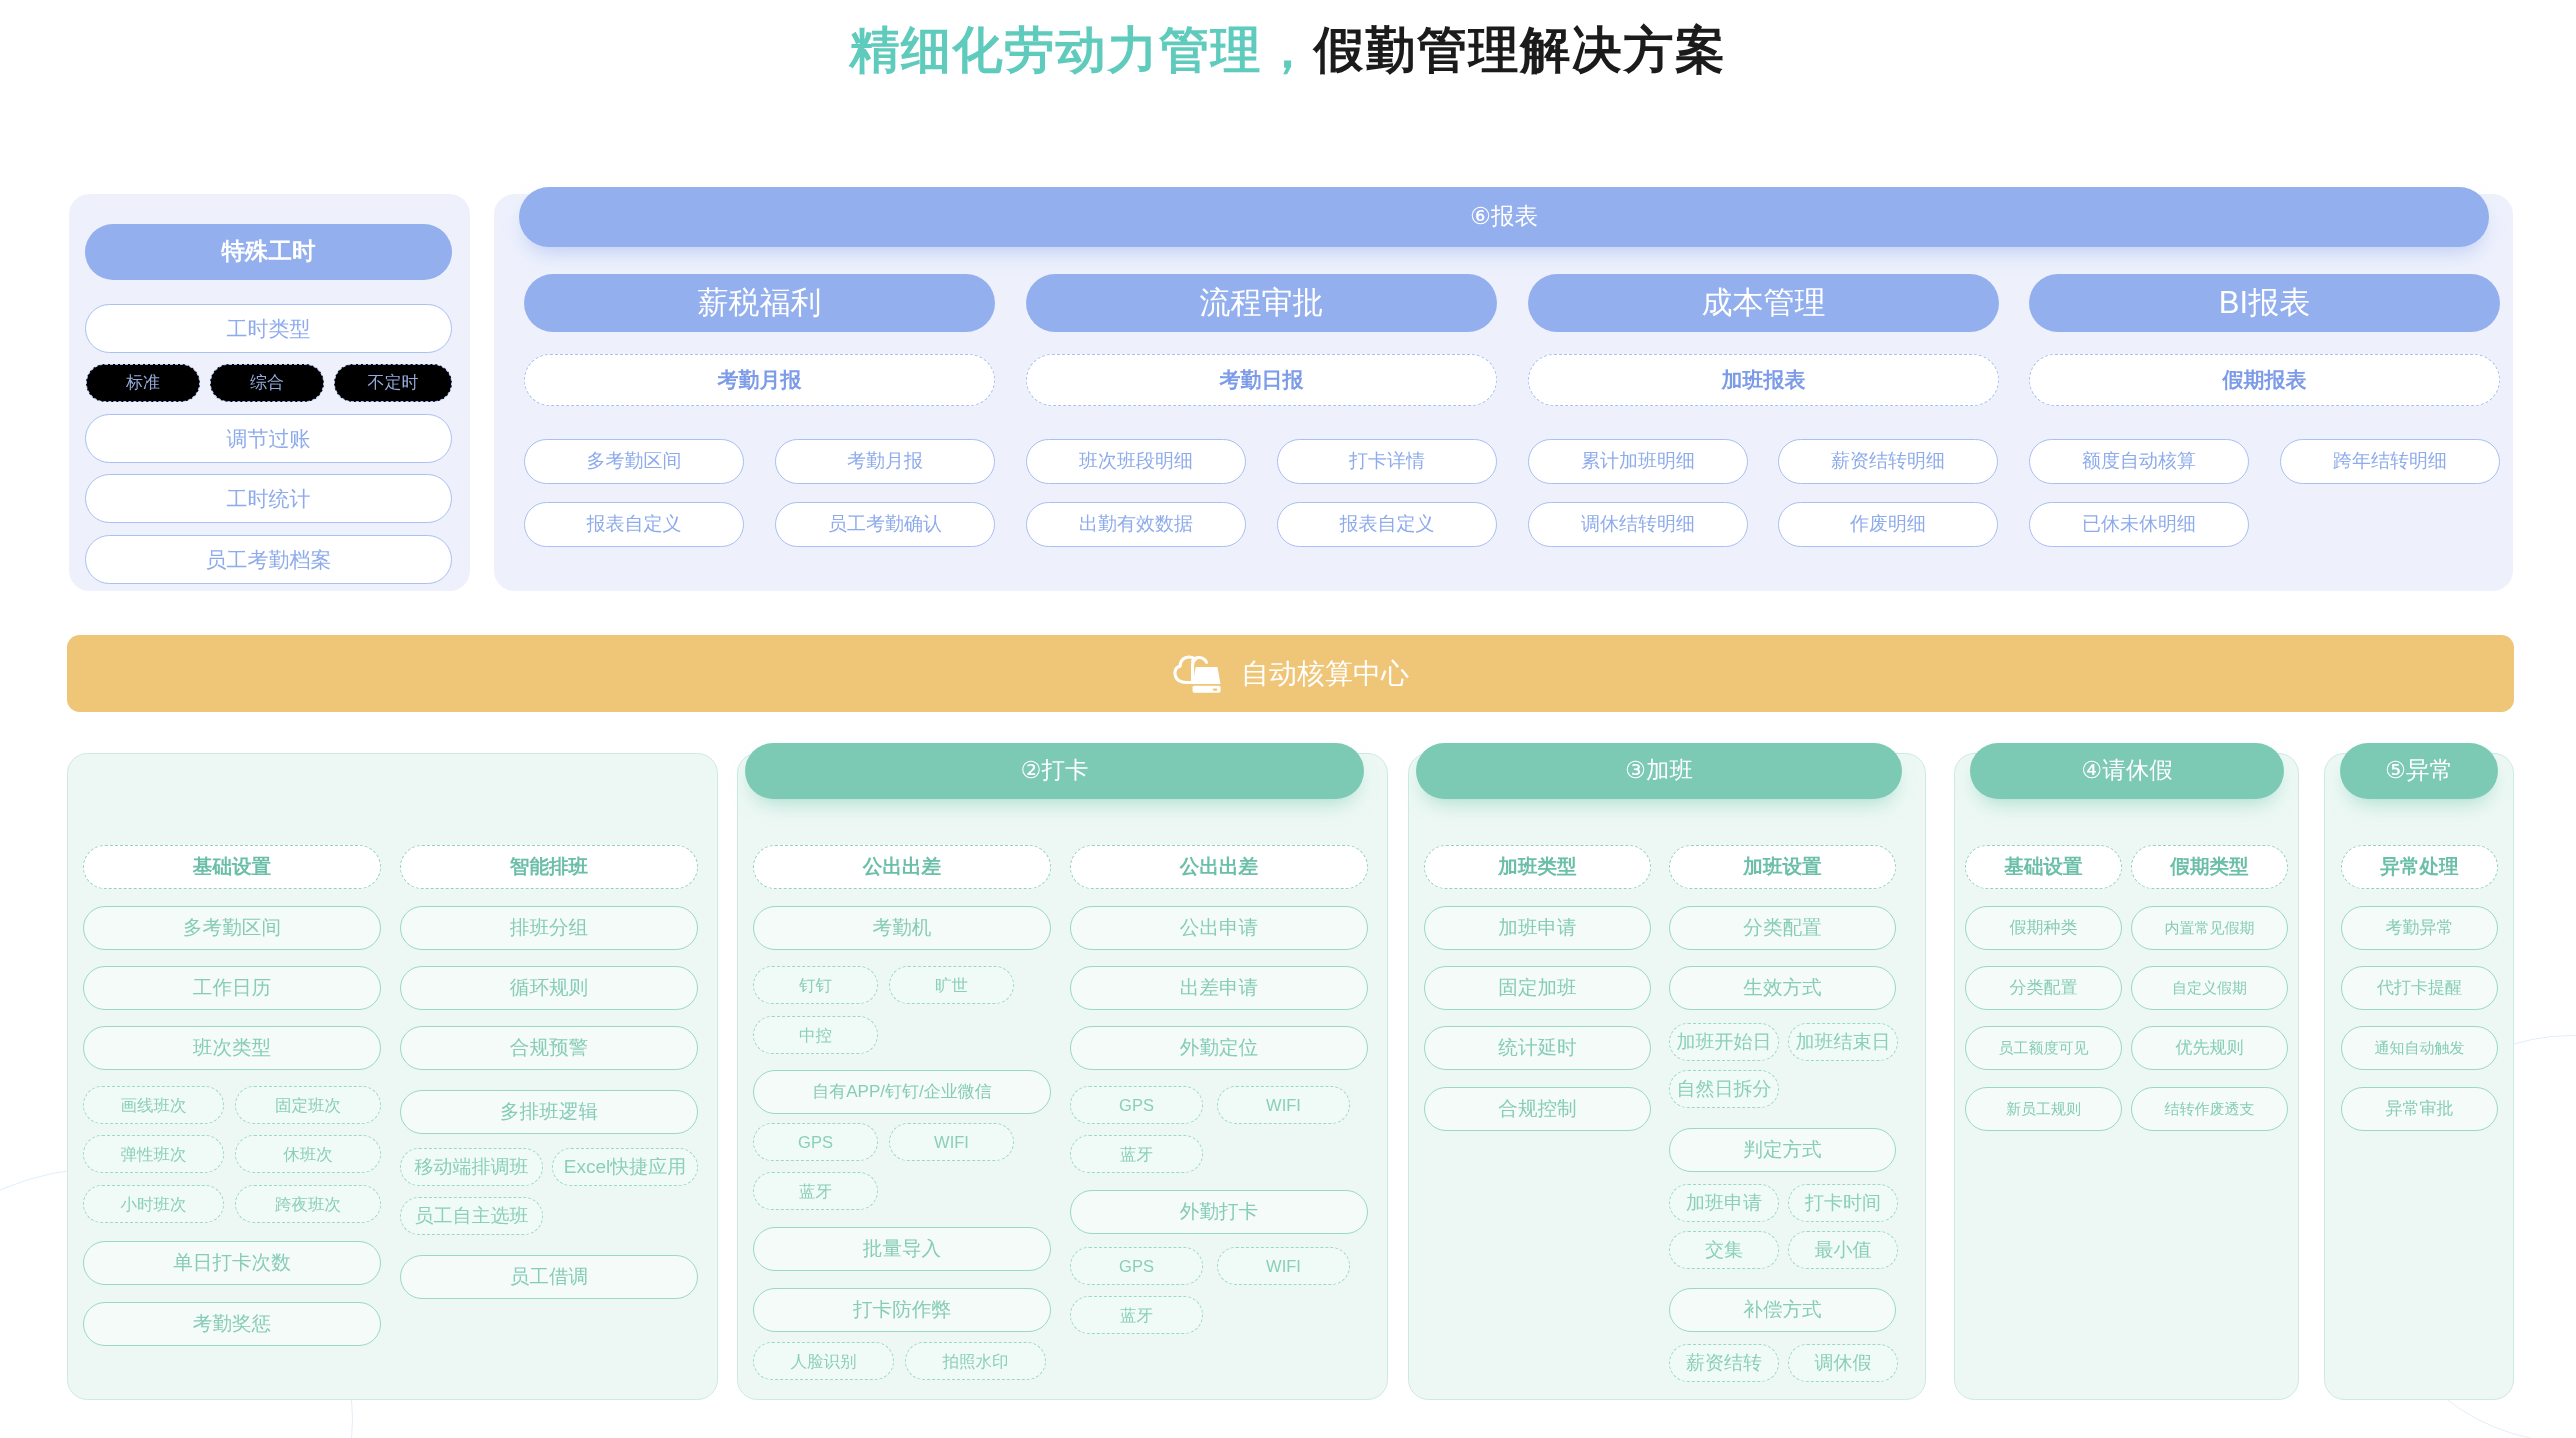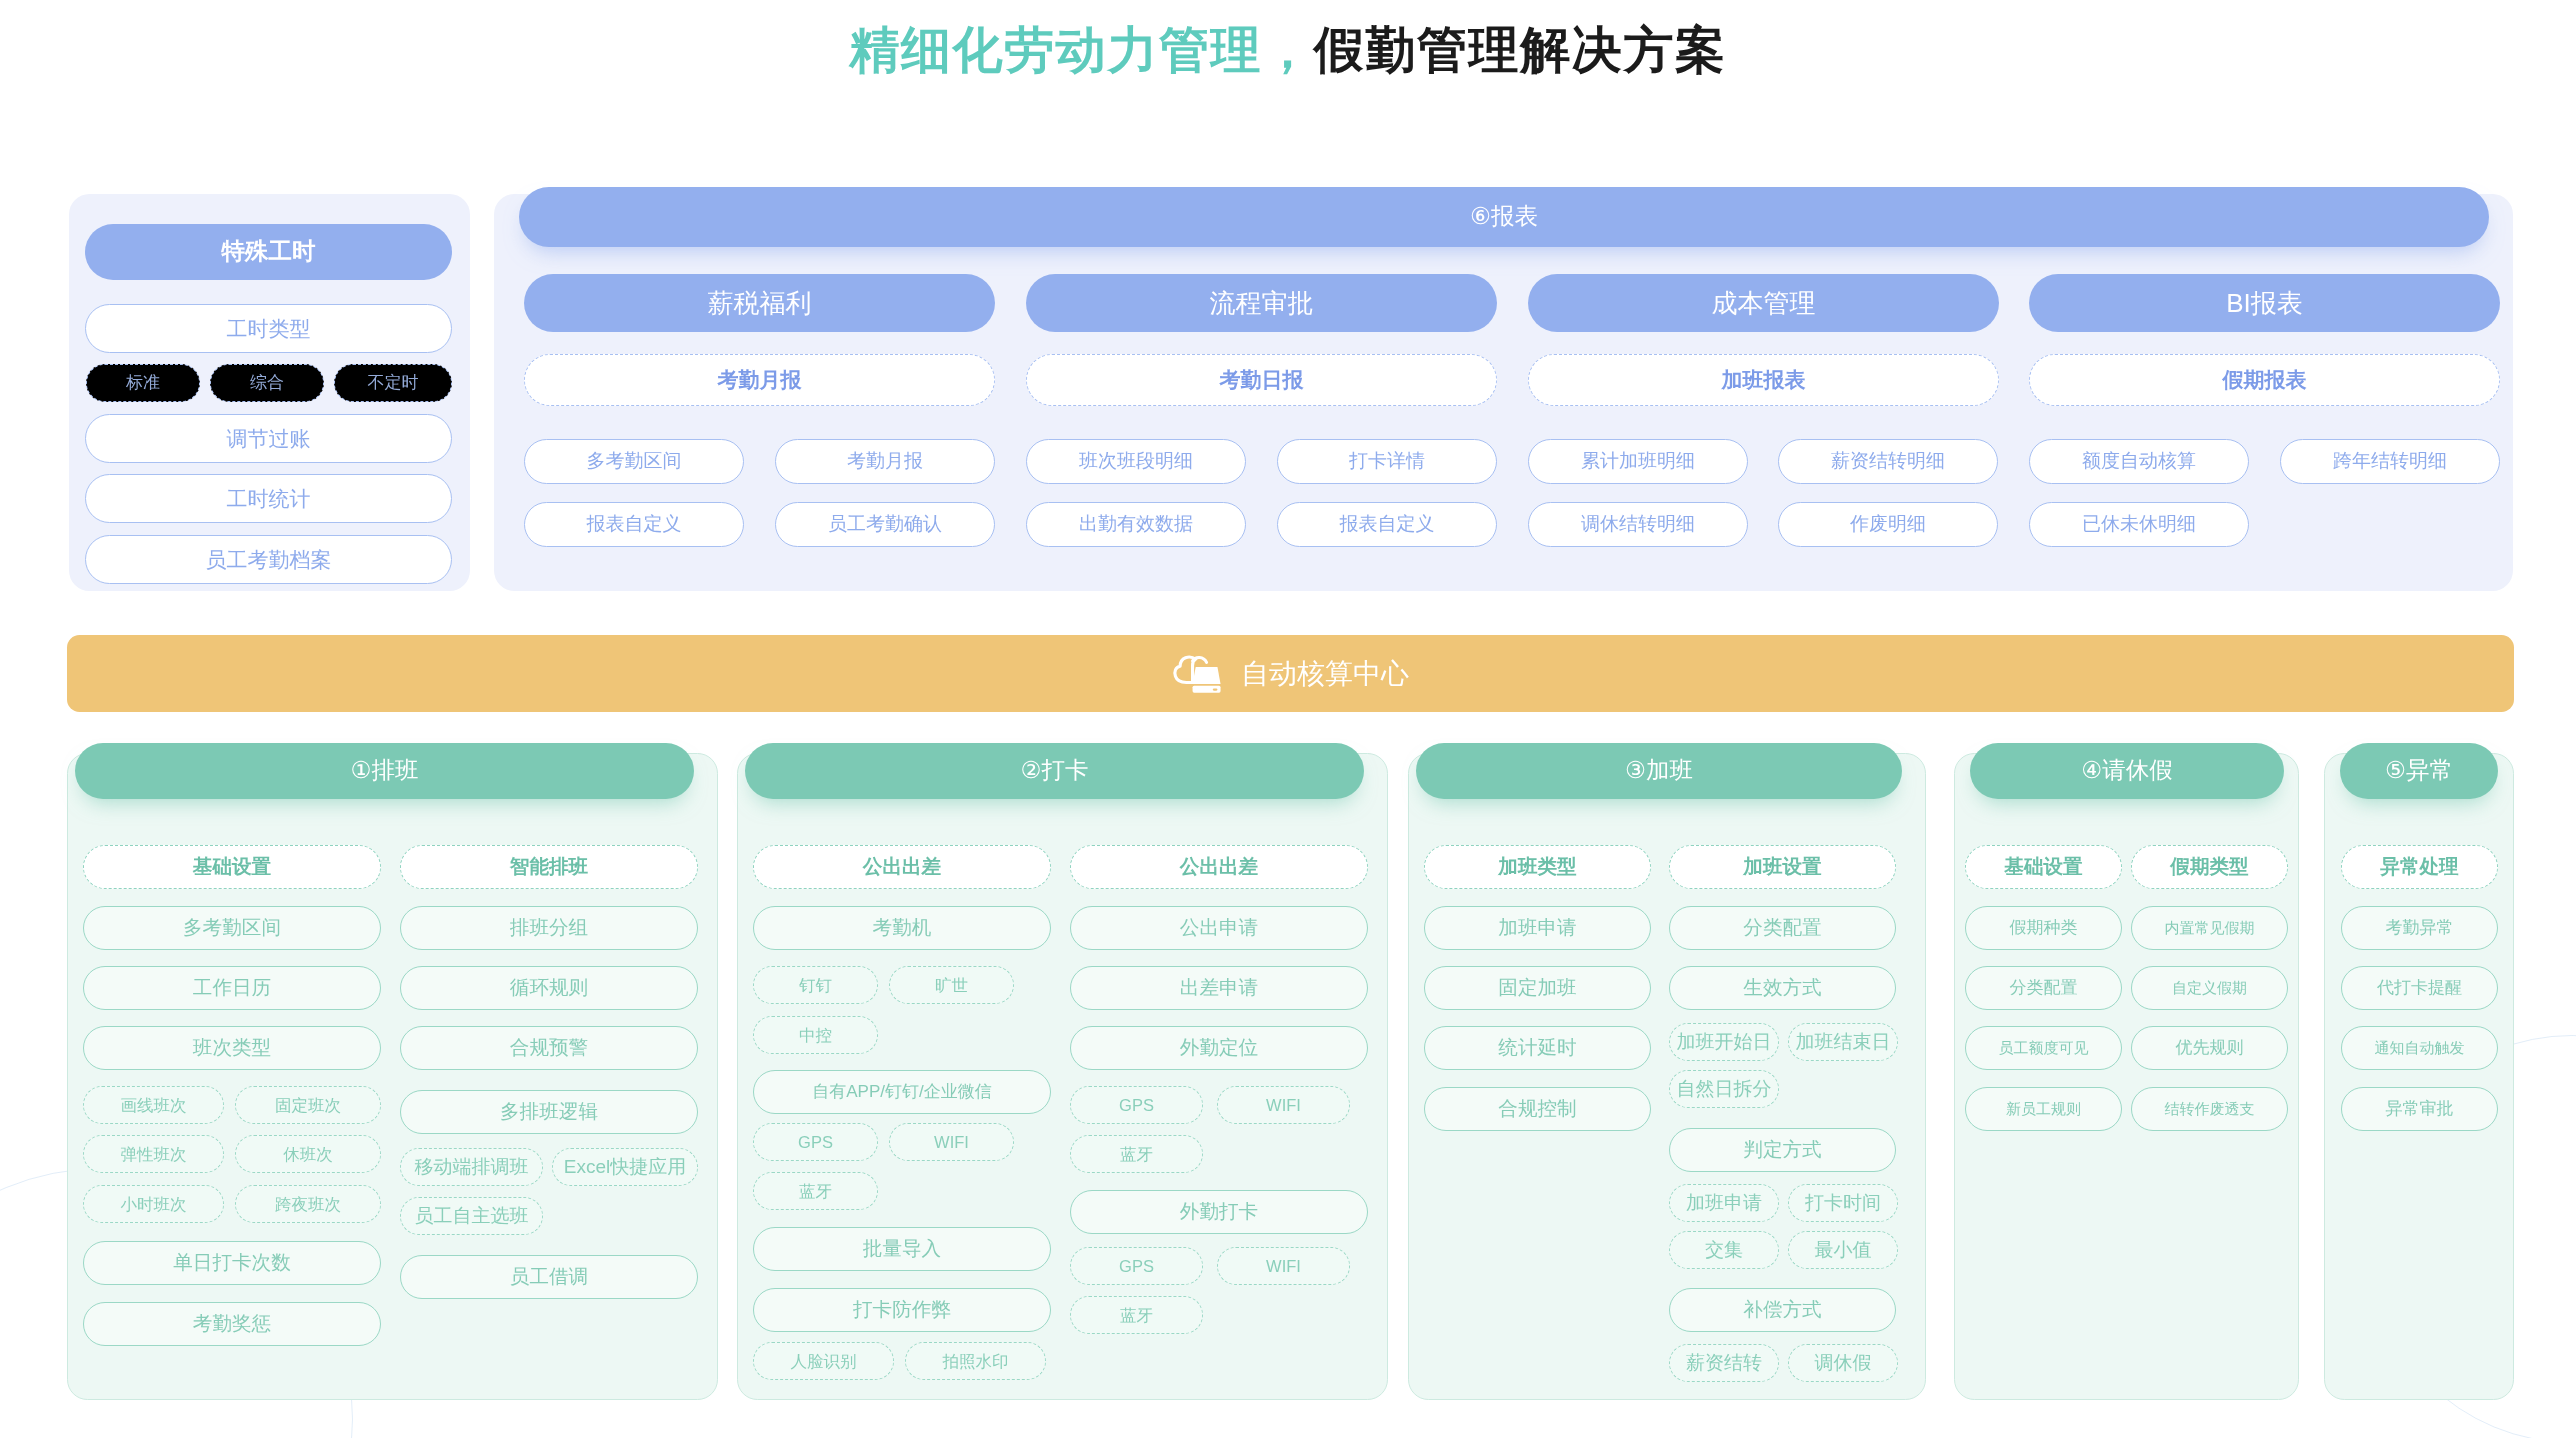--- a/index.html
+++ b/index.html
@@ -52,21 +52,21 @@
     position:absolute; left:494px; top:194px; width:2019px; height:397px;
     background:#eef1fc; border-radius:20.4px;
   }
   .tr-banner {
     position:absolute; left:519px; top:187px; width:1970px; height:60px;
     background:#93AFEE; color:#fff; font-size:23.5px; font-weight:500;
     border-radius:783px; box-shadow: 0 11px 20.4px -6.3px rgba(147,175,238,.55);
   }
   .tr-cat {
     position:absolute; top:274px; height:58px;
-    background:#93AFEE; color:#fff; font-size:26px; font-weight:500;
+    background:#93AFEE; color:#fff; font-size:31px; font-weight:500;
     border-radius:783px;
   }
   .tr-sub {
     position:absolute; top:354px; height:52px;
     background:#fff; border:1.6px dashed #A8C0F2; color:#7C9BE8;
     font-size:21px; font-weight:bold; border-radius:783px;
   }
   .tr-leaf {
     position:absolute; height:45px;
     background:#fff; border:1.6px solid #A8C0F2; color:#8EABEC;
@@ -175,21 +175,20 @@
         <path d="M26 10 C30 4 40 4 44 12" fill="none" stroke="#fff" stroke-width="4" stroke-linecap="round"></path>
         <path d="M30 18 L58 18 L62 40 L26 40 Z" fill="#fff"></path>
         <rect x="26" y="42" width="36" height="9" rx="2" fill="#fff"></rect>
         <rect x="52" y="45.5" width="6" height="3" rx="1.5" fill="#EFC577"></rect>
       </svg>
     </span>
     <span>自动核算中心</span>
   </div>
 
   <div class="gcol" style="left:67px; width:651px; height:647px;"></div>
-  <div class="pill ghead" style="left:75px; top:743px; width:619px;">①排班</div>
 
   <div class="pill g-sec" style="left:83px; top:845px; width:298px;">基础设置</div>
   <div class="pill g-sec" style="left:400px; top:845px; width:298px;">智能排班</div>
 
   <div class="pill g-item" style="left:83px; top:906px; width:298px;">多考勤区间</div>
   <div class="pill g-item" style="left:83px; top:966px; width:298px;">工作日历</div>
   <div class="pill g-item" style="left:83px; top:1026px; width:298px;">班次类型</div>
 
   <div class="pill g-tag" style="left:83px; top:1086px; width:141px;">画线班次</div>
   <div class="pill g-tag" style="left:235px; top:1086px; width:146px;">固定班次</div>

